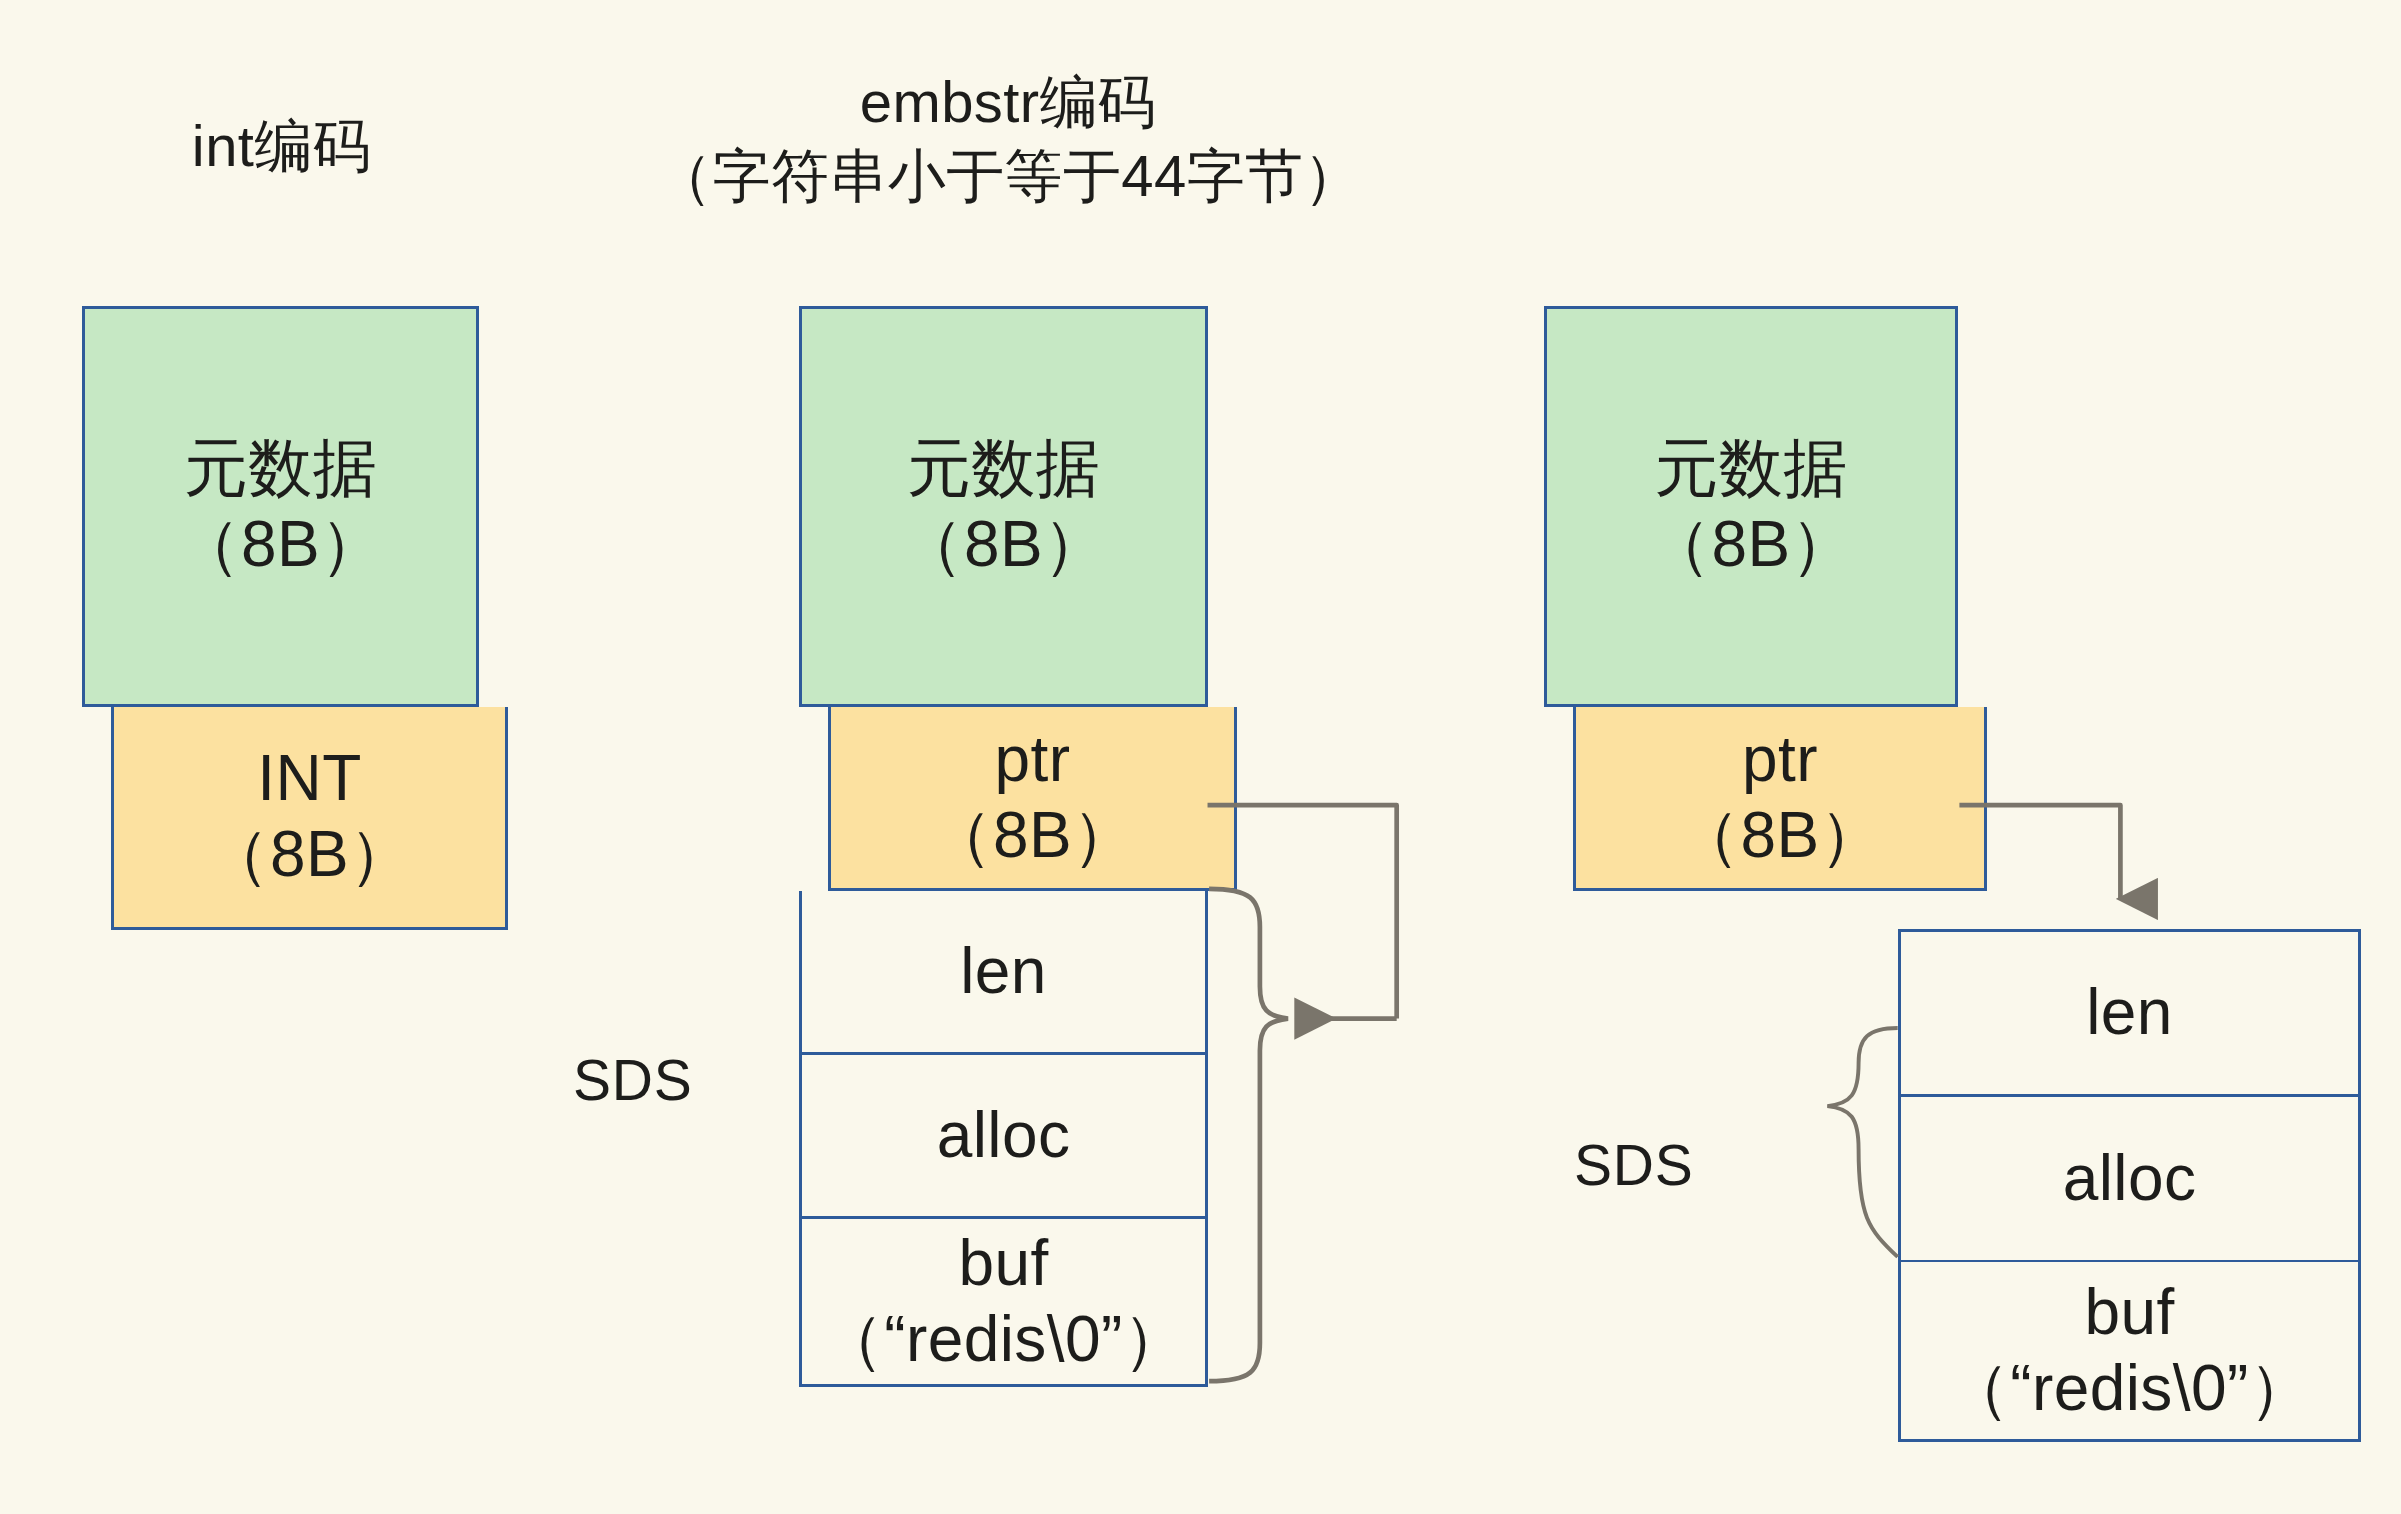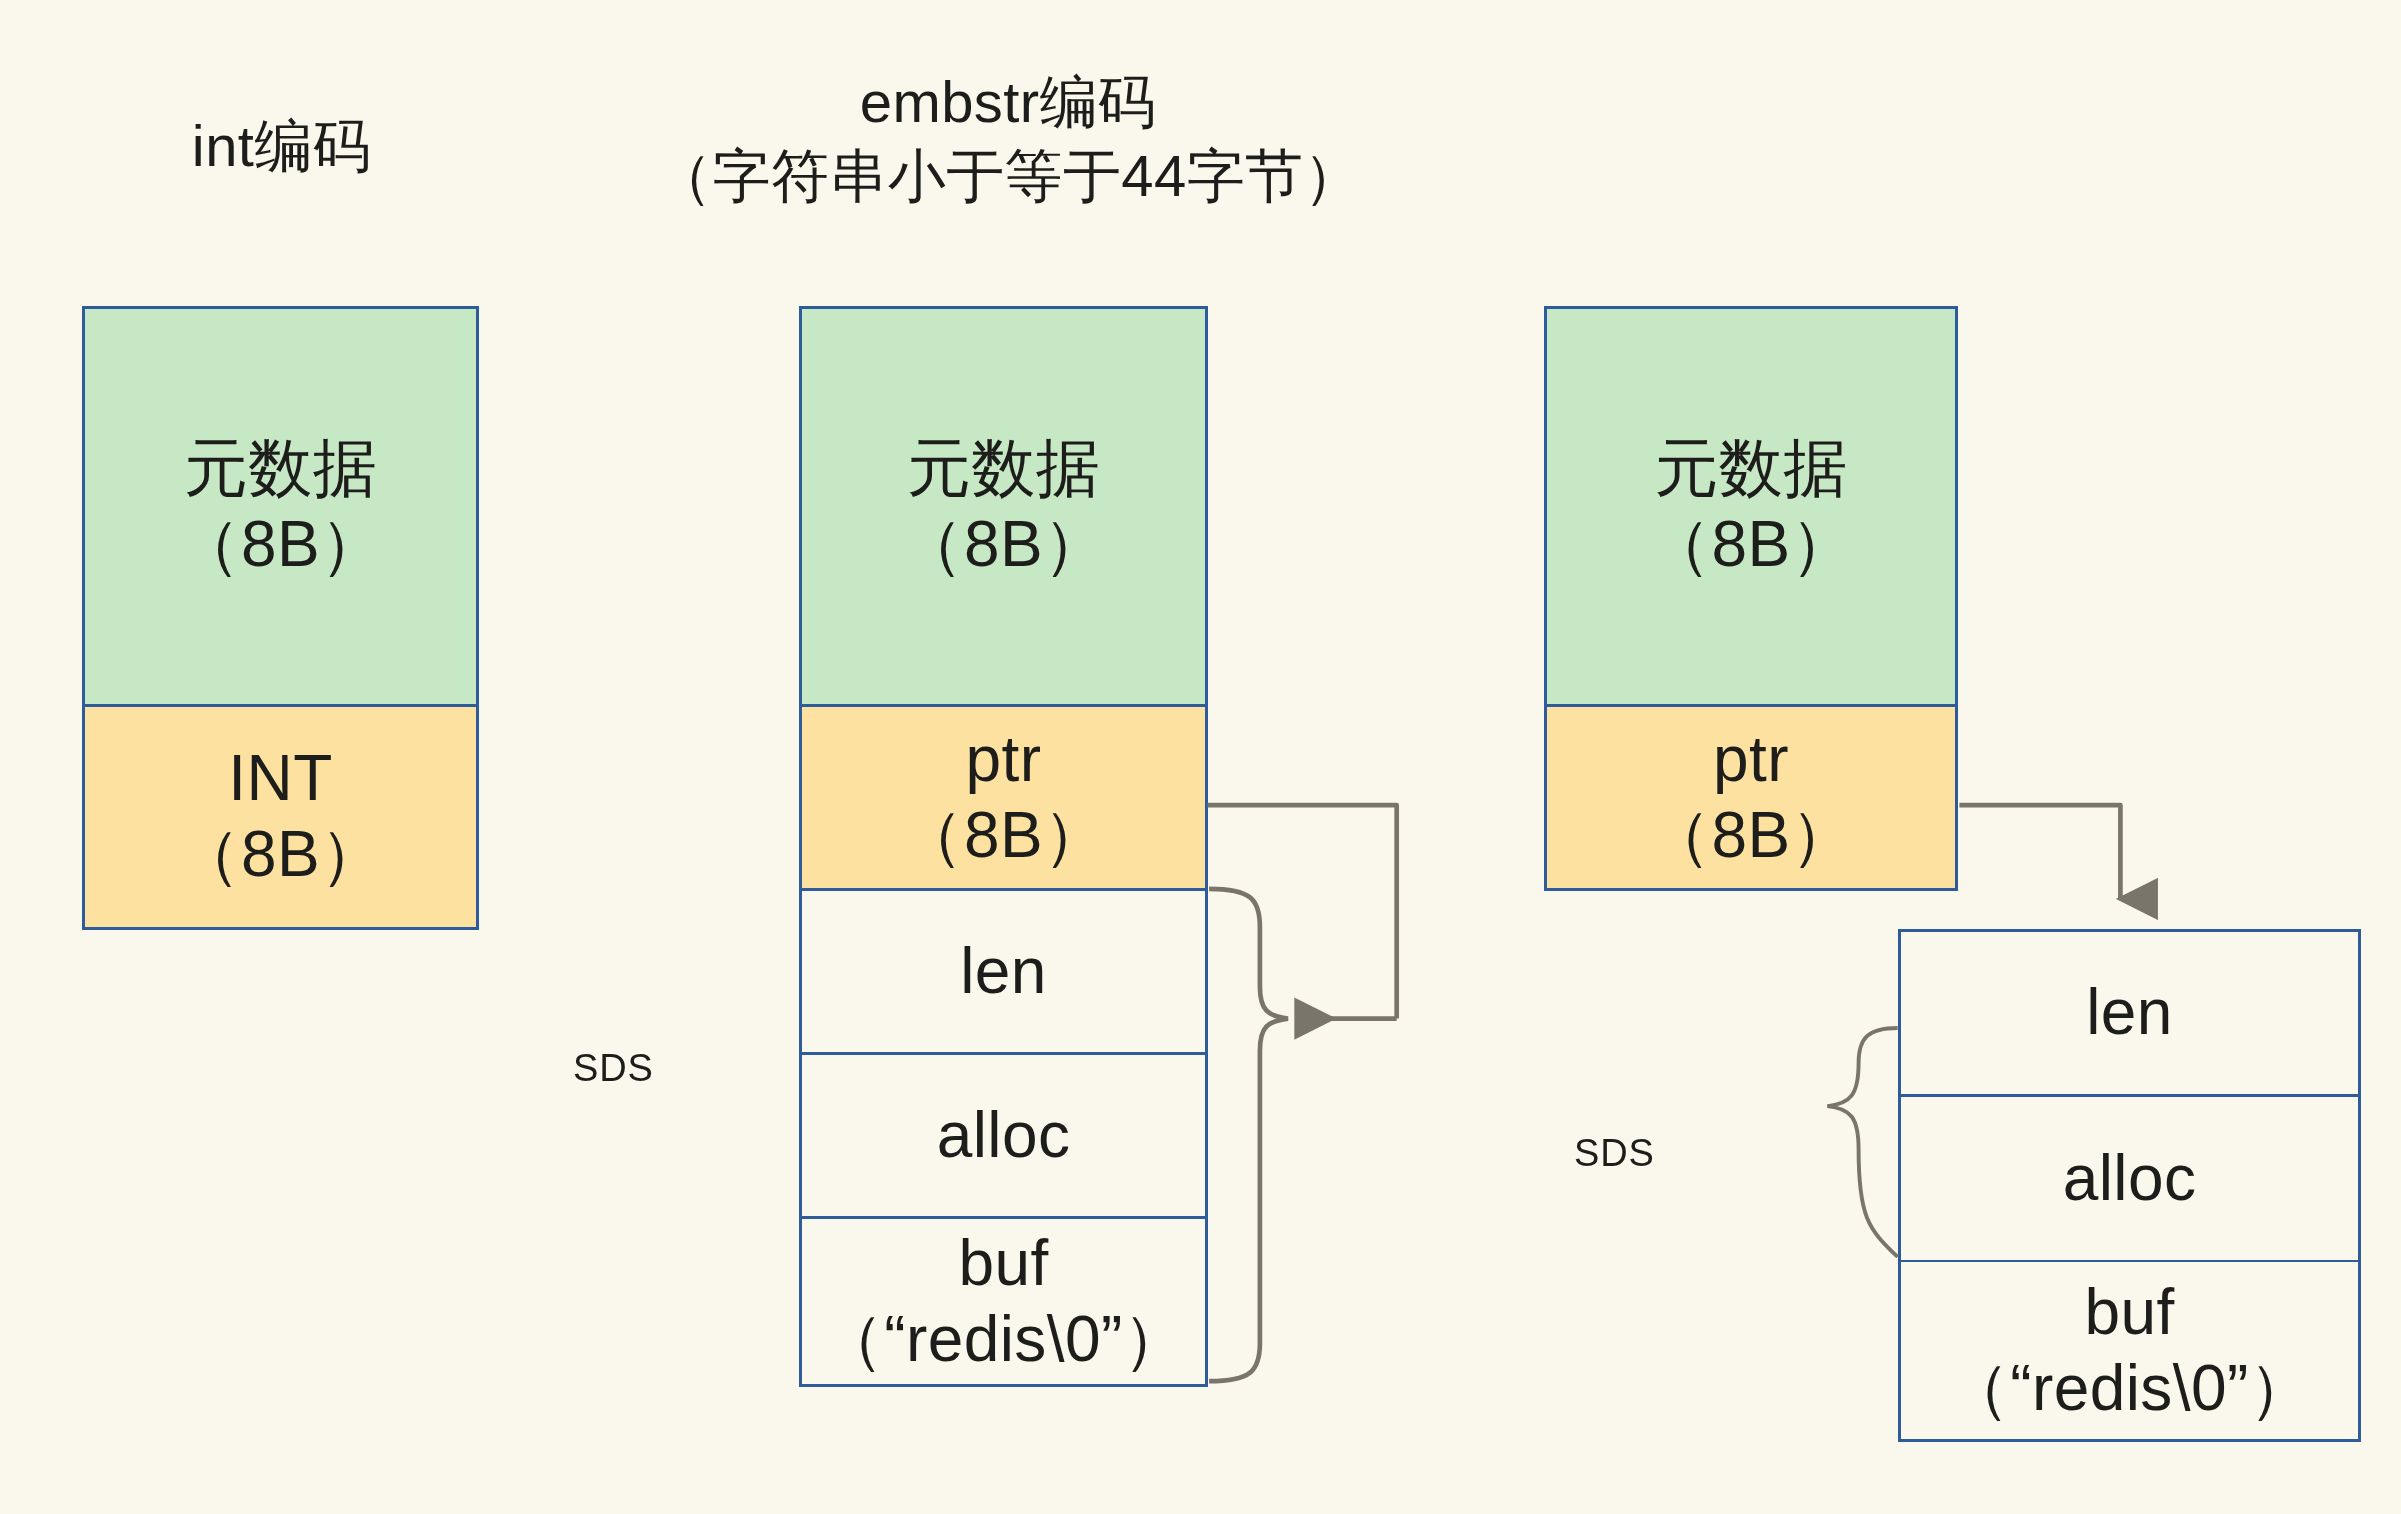--- a/index.html
+++ b/index.html
@@ -41,31 +41,31 @@
     align-items: center;
     justify-content: center;
     color: #1d1d1b;
     font-size: 64px;
     line-height: 1.18;
     text-align: center;
     white-space: pre-line;
     letter-spacing: 0.4px;
   }
   .cell.green { background: #c6e8c4; }
-  .cell.yellow{ background: #fce1a0; }
+  .cell.yellow{ background: #fce1a0; margin-left: 29px; }
   .cell.plain { background: #faf8ec; }
 
   
   .stack-mid { border-top-width: 0; }
 
   
   .sds-label {
     position: absolute;
     color: #1d1d1b;
-    font-size: 38px;
+    font-size: 57px;
     letter-spacing: 0.8px;
     white-space: nowrap;
   }
 
   
   #connectors {
     position: absolute;
     left: 0; top: 0;
     width: 2401px;
     height: 1515px;

